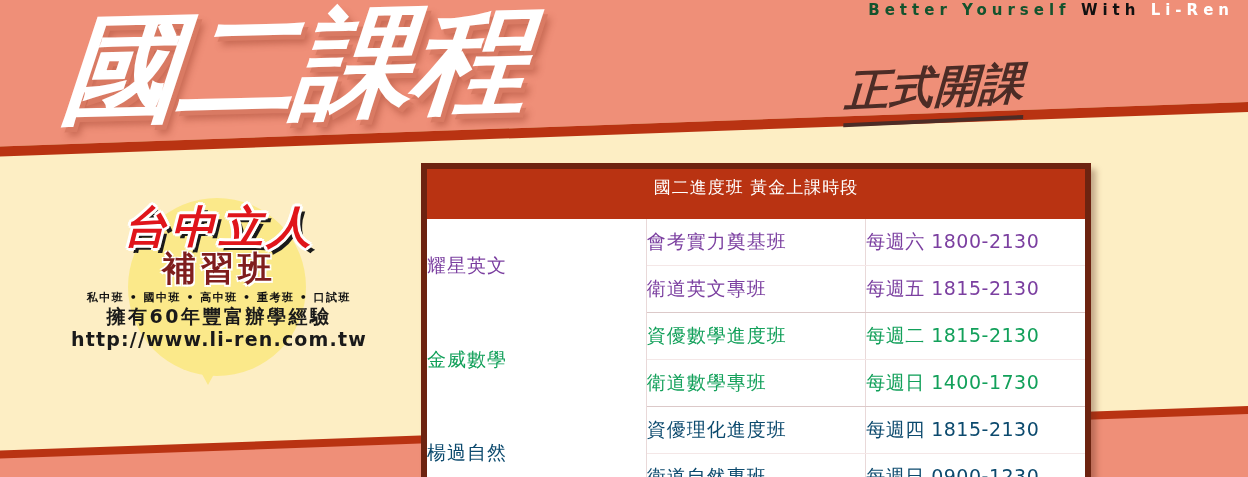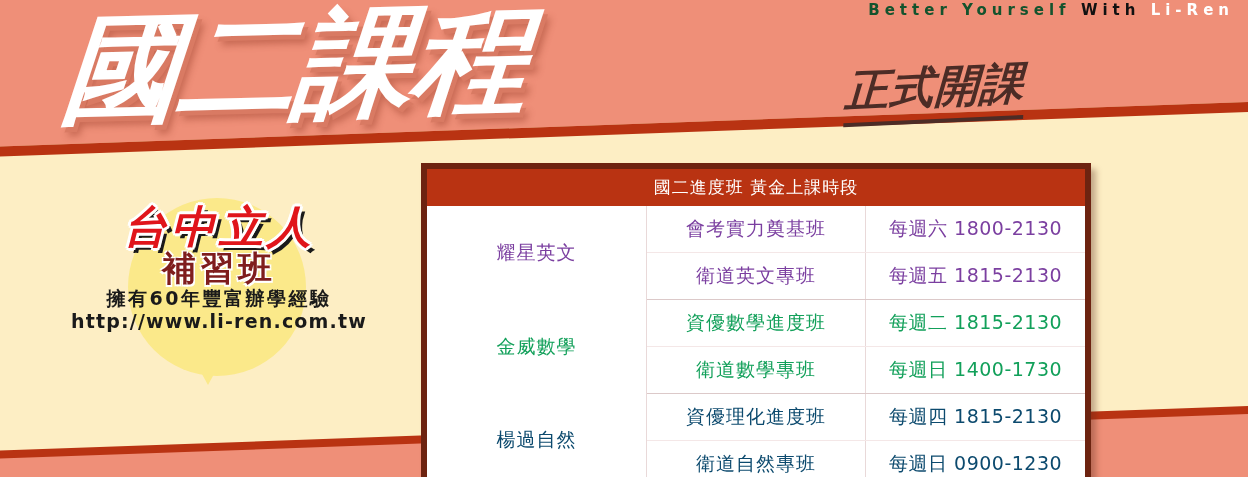--- a/index.html
+++ b/index.html
@@ -215,29 +215,28 @@
     border-collapse: collapse;
     table-layout: fixed;
   }
   table.schedule th.hdr {
     background: #b93312;
     color: #ffffff;
     font-family: "DejaVu Sans", "Liberation Sans", sans-serif;
     font-size: 17px;
     font-weight: normal;
     letter-spacing: 1px;
-    padding: 7px 0 7px 0;
+    padding: 7px 0 20px 0;
     text-align: center;
   }
   table.schedule td {
     background: #ffffff;
-    text-align: center;
     font-family: "DejaVu Sans", "Liberation Sans", sans-serif;
     font-size: 19px;
-    padding: 10px 16px;
+    padding: 10px 0;
     height: 43px;
     box-sizing: border-box;
   }
   td.teacher {
     width: 144px;
     border-right: 1px solid #e9d9d9;
     font-size: 19px;
     letter-spacing: 1px;
   }
   td.course {
@@ -279,20 +278,21 @@
     <span class="tg-2">With</span>
     <span class="tg-3">Li-Ren</span>
   </div>
 
   <div class="headline">國二課程</div>
   <div class="subhead">正式開課</div>
 
   <div class="logo">
     <div class="logo-main">台中立人</div>
     <div class="logo-sub">補習班</div>
+    <div class="logo-classes">私中班 • 國中班 • 高中班 • 重考班 • 口試班</div>
     <div class="logo-exp">擁有60年豐富辦學經驗</div>
     <div class="logo-url">http://www.li-ren.com.tw</div>
   </div>
 
   <div class="table-wrap">
     <table class="schedule">
       <thead>
         <tr>
           <th class="hdr" colspan="3">國二進度班  黃金上課時段</th>
         </tr>

